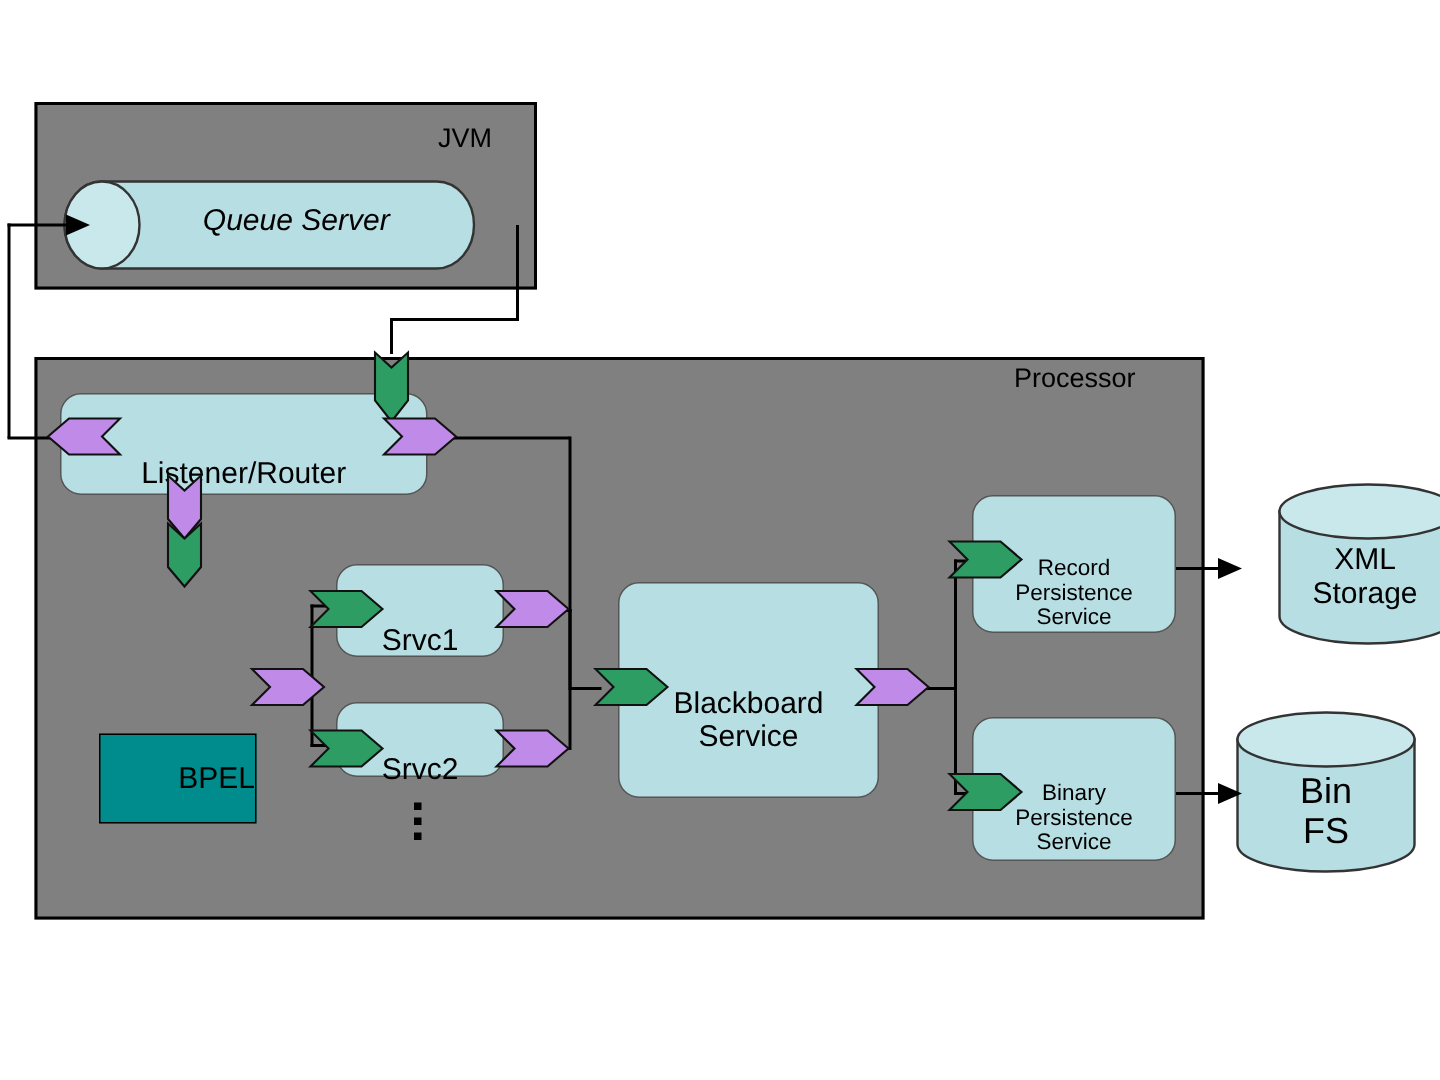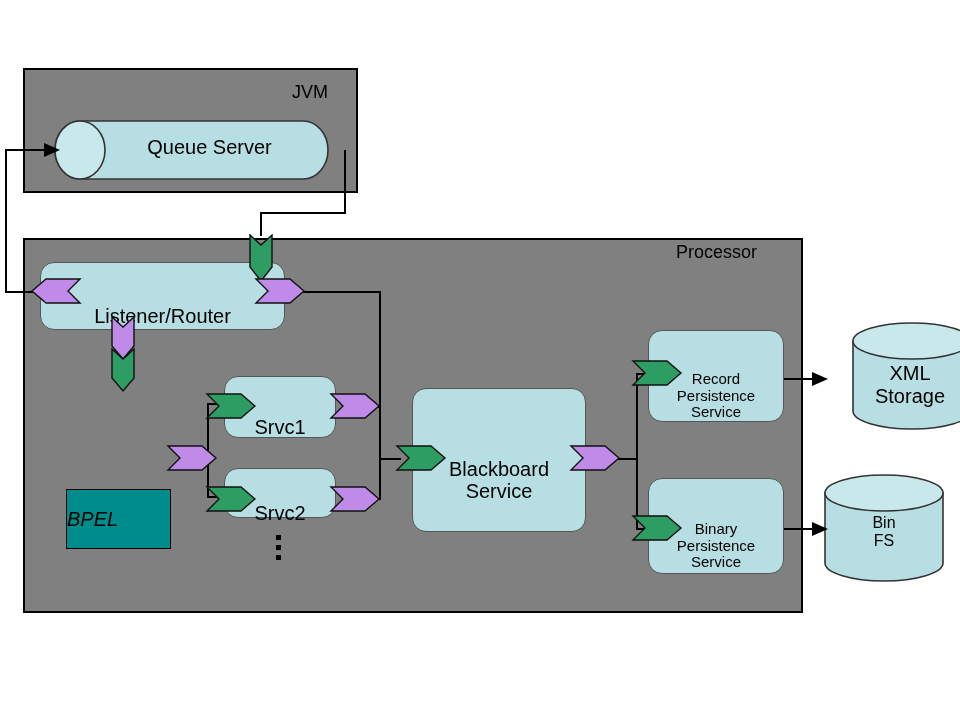--- a/index.html
+++ b/index.html
@@ -65,24 +65,23 @@
     margin-top: 40px;
   }
   
   .bpel-box {
     position: absolute;
     background: #008c8c;
     border: 1px solid #000000;
     box-sizing: border-box;
     display: flex;
     align-items: center;
-    justify-content: flex-start;
+    justify-content: flex-end;
     font-size: 20px;
     color: #000000;
-    font-style: italic;
   }
   
   .cyl-h {
     position: absolute;
   }
   .cyl-v { position: absolute; }
   .cyl-label {
     position: absolute;
     left: 0; right: 0;
     text-align: center;
@@ -121,21 +120,21 @@
 </style>
 </head>
 <body>
 
 <div id="canvas">
 
 
   <div class="container-box" style="left:23px; top:68px; width:335px; height:125px;"></div>
   <div class="container-label" style="left:292px; top:82px;">JVM</div>
 
-  <div class="cyl-h" style="left:54px; top:120px; width:275px; height:60px;">
+  <div class="cyl-h" style="left:42px; top:120px; width:275px; height:60px;font-style:italic;">
     <svg width="275" height="60" viewBox="0 0 275 60">
       <path d="M26,1 H249 A25,29 0 0 1 249,59 H26 A25,29 0 0 1 26,1 Z" fill="#b6dee3" stroke="#333333" stroke-width="1.6"></path>
       <ellipse cx="26" cy="30" rx="25" ry="29" fill="#c8e8ec" stroke="#333333" stroke-width="1.6"></ellipse>
     </svg>
     <div class="cyl-label" style="top:16px; left:36px; right:0; font-size:20px;">Queue Server</div>
   </div>
 
   <div class="container-box" style="left:23px; top:238px; width:780px; height:375px;"></div>
   <div class="container-label" style="left:676px; top:242px;">Processor</div>
 
@@ -185,21 +184,21 @@
     </svg>
     <div class="cyl-label" style="top:40px; font-size:20px;">XML
 Storage</div>
   </div>
 
   <div class="cyl-v" style="left:824px; top:474px; width:120px; height:108px;">
     <svg width="120" height="108" viewBox="0 0 120 108">
       <path d="M1,19 V89 A59,18 0 0 0 119,89 V19 Z" fill="#b6dee3" stroke="#333333" stroke-width="1.6"></path>
       <ellipse cx="60" cy="19" rx="59" ry="18" fill="#c8e8ec" stroke="#333333" stroke-width="1.6"></ellipse>
     </svg>
-    <div class="cyl-label" style="top:40px; font-size:16px;">Bin
+    <div class="cyl-label" style="top:40px; font-size:24px;">Bin
 FS</div>
   </div>
 
   <div class="line-h" style="left:5px; top:291px; width:42px;"></div>
   <div class="line-v" style="left:5px; top:149px; height:143px;"></div>
   <div class="line-h" style="left:5px; top:149px; width:48px;"></div>
   <svg class="chev" style="left:44px; top:142px;" width="20" height="16" viewBox="0 0 20 16">
     <path d="M0,1 L16,8 L0,15 Z" fill="#000000"></path>
   </svg>
 

